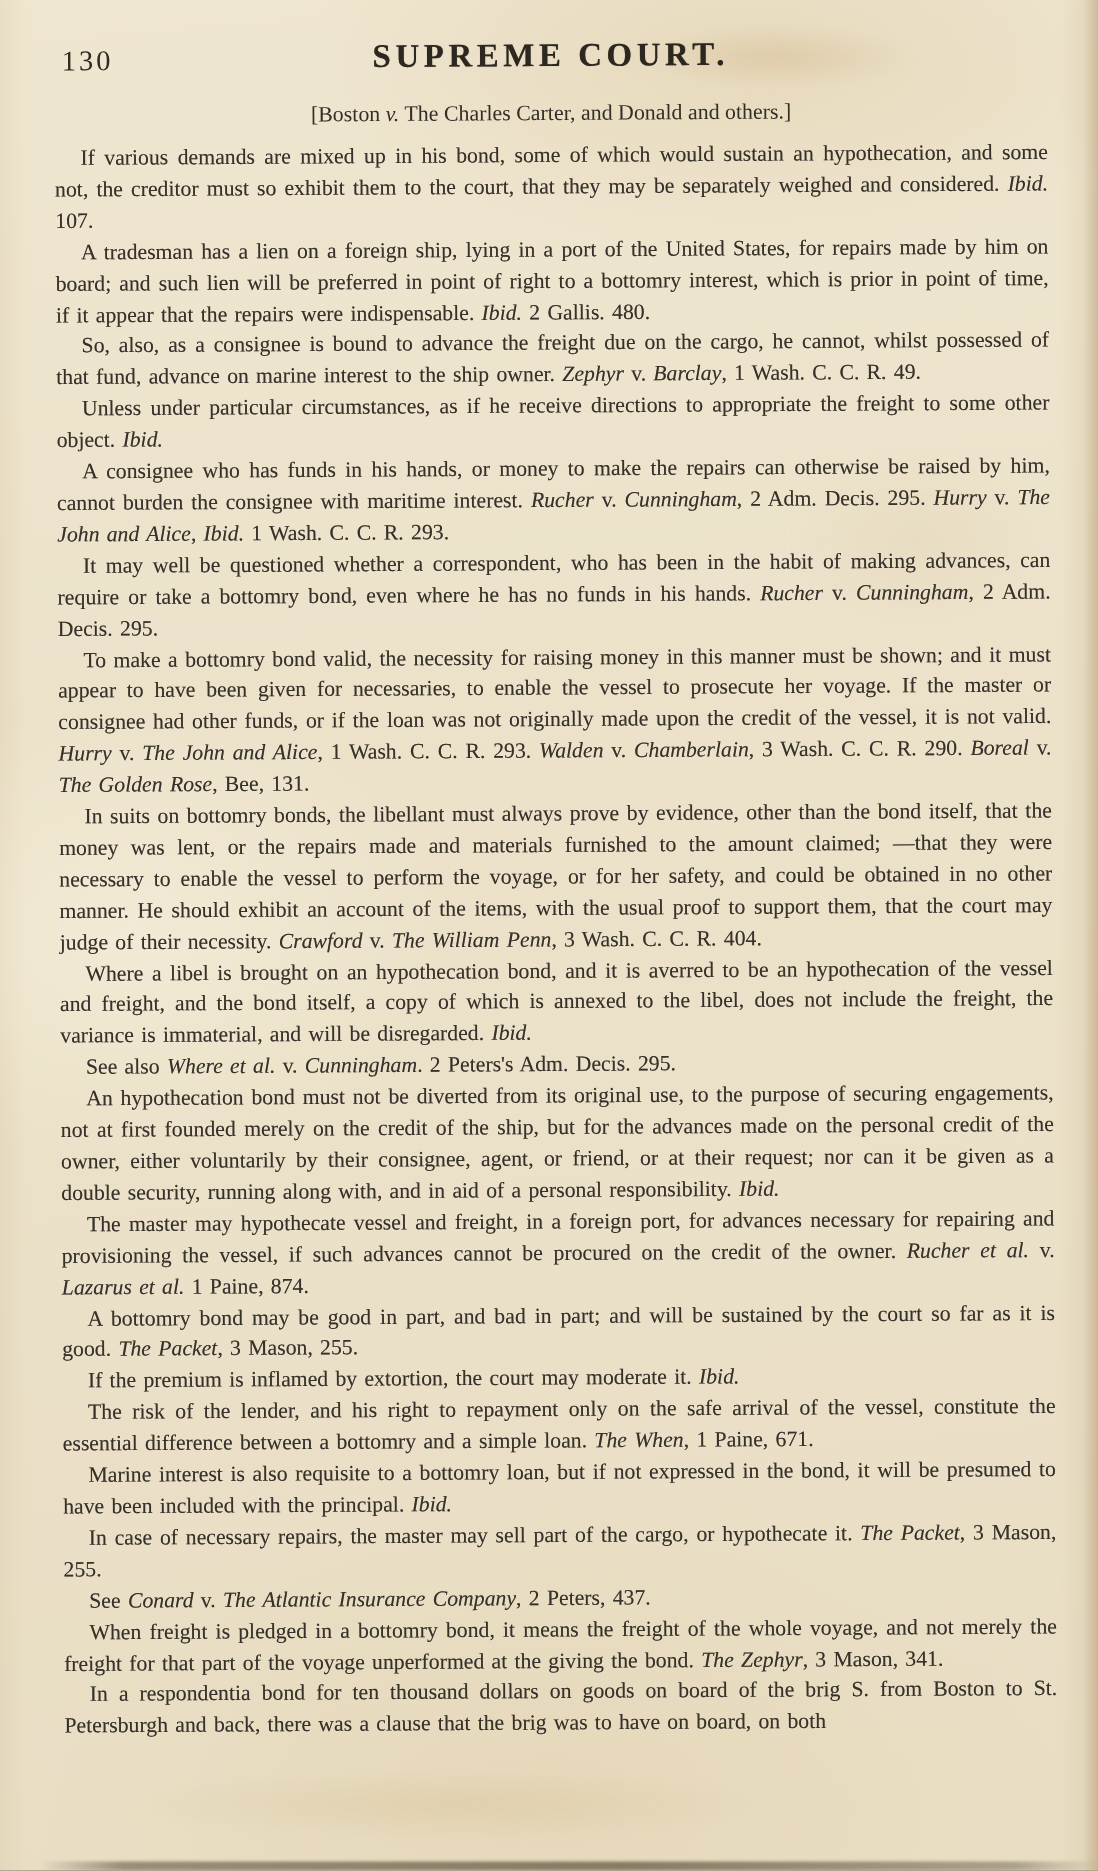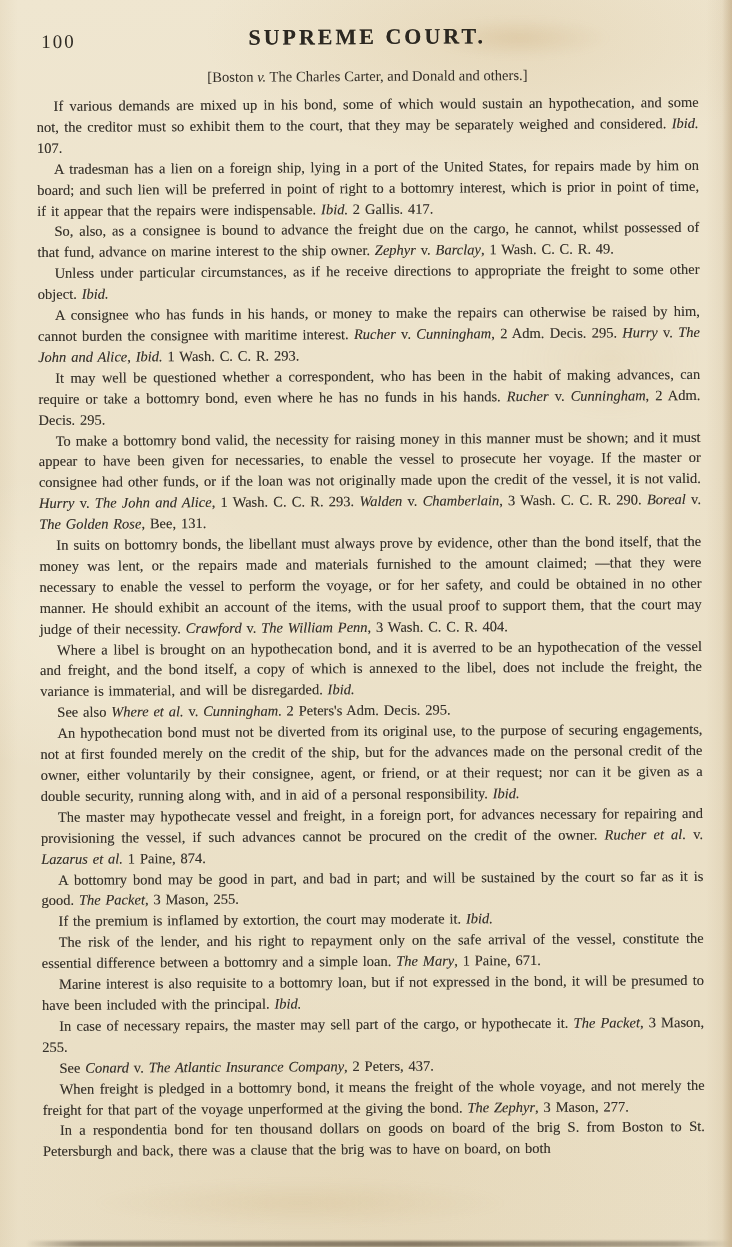--- a/index.html
+++ b/index.html
@@ -65,44 +65,44 @@
 </head>
 <body>
 
 <div class="page">
   <div class="smudge smudge-a"></div>
   <div class="smudge smudge-b"></div>
   <div class="smudge smudge-c"></div>
 
   <div class="content">
     <div class="header-row">
-      <span class="page-number">100</span>
+      <span class="page-number">130</span>
       <h1 class="running-header">SUPREME COURT.</h1>
     </div>
 
     <div class="case-caption"><span>[Boston </span><span class="it">v.</span><span> The Charles Carter, and Donald and others.]</span></div>
 
     <div class="body-text">
         <p><span>If various demands are mixed up in his bond, some of which would sustain an hypothecation, and some not, the creditor must so exhibit them to the court, that they may be separately weighed and considered. </span><span class="it">Ibid.</span><span> 107.</span></p>
-        <p><span>A tradesman has a lien on a foreign ship, lying in a port of the United States, for repairs made by him on board; and such lien will be preferred in point of right to a bottomry interest, which is prior in point of time, if it appear that the repairs were indispensable. </span><span class="it">Ibid.</span><span> 2 Gallis. 417.</span></p>
+        <p><span>A tradesman has a lien on a foreign ship, lying in a port of the United States, for repairs made by him on board; and such lien will be preferred in point of right to a bottomry interest, which is prior in point of time, if it appear that the repairs were indispensable. </span><span class="it">Ibid.</span><span> 2 Gallis. 480.</span></p>
         <p><span>So, also, as a consignee is bound to advance the freight due on the cargo, he cannot, whilst possessed of that fund, advance on marine interest to the ship owner. </span><span class="it">Zephyr</span><span> v. </span><span class="it">Barclay</span><span>, 1 Wash. C. C. R. 49.</span></p>
         <p><span>Unless under particular circumstances, as if he receive directions to appropriate the freight to some other object. </span><span class="it">Ibid.</span></p>
         <p><span>A consignee who has funds in his hands, or money to make the repairs can otherwise be raised by him, cannot burden the consignee with maritime interest. </span><span class="it">Rucher</span><span> v. </span><span class="it">Cunningham</span><span>, 2 Adm. Decis. 295. </span><span class="it">Hurry</span><span> v. </span><span class="it">The John and Alice</span><span>, </span><span class="it">Ibid.</span><span> 1 Wash. C. C. R. 293.</span></p>
         <p><span>It may well be questioned whether a correspondent, who has been in the habit of making advances, can require or take a bottomry bond, even where he has no funds in his hands. </span><span class="it">Rucher</span><span> v. </span><span class="it">Cunningham</span><span>, 2 Adm. Decis. 295.</span></p>
         <p><span>To make a bottomry bond valid, the necessity for raising money in this manner must be shown; and it must appear to have been given for necessaries, to enable the vessel to prosecute her voyage. If the master or consignee had other funds, or if the loan was not originally made upon the credit of the vessel, it is not valid. </span><span class="it">Hurry</span><span> v. </span><span class="it">The John and Alice</span><span>, 1 Wash. C. C. R. 293. </span><span class="it">Walden</span><span> v. </span><span class="it">Chamberlain</span><span>, 3 Wash. C. C. R. 290. </span><span class="it">Boreal</span><span> v. </span><span class="it">The Golden Rose</span><span>, Bee, 131.</span></p>
         <p><span>In suits on bottomry bonds, the libellant must always prove by evidence, other than the bond itself, that the money was lent, or the repairs made and materials furnished to the amount claimed; —that they were necessary to enable the vessel to perform the voyage, or for her safety, and could be obtained in no other manner.  He should exhibit an account of the items, with the usual proof to support them, that the court may judge of their necessity. </span><span class="it">Crawford</span><span> v. </span><span class="it">The William Penn</span><span>, 3 Wash. C. C. R. 404.</span></p>
         <p><span>Where a libel is brought on an hypothecation bond, and it is averred to be an hypothecation of the vessel and freight, and the bond itself, a copy of which is annexed to the libel, does not include the freight, the variance is immaterial, and will be disregarded. </span><span class="it">Ibid.</span></p>
         <p><span>See also </span><span class="it">Where et al.</span><span> v. </span><span class="it">Cunningham</span><span>.  2 Peters's Adm. Decis. 295.</span></p>
         <p><span>An hypothecation bond must not be diverted from its original use, to the purpose of securing engagements, not at first founded merely on the credit of the ship, but for the advances made on the personal credit of the owner, either voluntarily by their consignee, agent, or friend, or at their request; nor can it be given as a double security, running along with, and in aid of a personal responsibility. </span><span class="it">Ibid.</span></p>
         <p><span>The master may hypothecate vessel and freight, in a foreign port, for advances necessary for repairing and provisioning the vessel, if such advances cannot be procured on the credit of the owner. </span><span class="it">Rucher et al.</span><span> v. </span><span class="it">Lazarus et al.</span><span> 1 Paine, 874.</span></p>
         <p><span>A bottomry bond may be good in part, and bad in part; and will be sustained by the court so far as it is good. </span><span class="it">The Packet</span><span>, 3 Mason, 255.</span></p>
         <p><span>If the premium is inflamed by extortion, the court may moderate it. </span><span class="it">Ibid.</span></p>
-        <p><span>The risk of the lender, and his right to repayment only on the safe arrival of the vessel, constitute the essential difference between a bottomry and a simple loan. </span><span class="it">The Mary</span><span>, 1 Paine, 671.</span></p>
+        <p><span>The risk of the lender, and his right to repayment only on the safe arrival of the vessel, constitute the essential difference between a bottomry and a simple loan. </span><span class="it">The When</span><span>, 1 Paine, 671.</span></p>
         <p><span>Marine interest is also requisite to a bottomry loan, but if not expressed in the bond, it will be presumed to have been included with the principal. </span><span class="it">Ibid.</span></p>
         <p><span>In case of necessary repairs, the master may sell part of the cargo, or hypothecate it. </span><span class="it">The Packet</span><span>, 3 Mason, 255.</span></p>
         <p><span>See </span><span class="it">Conard</span><span> v. </span><span class="it">The Atlantic Insurance Company</span><span>, 2 Peters, 437.</span></p>
-        <p><span>When freight is pledged in a bottomry bond, it means the freight of the whole voyage, and not merely the freight for that part of the voyage unperformed at the giving the bond. </span><span class="it">The Zephyr</span><span>, 3 Mason, 277.</span></p>
+        <p><span>When freight is pledged in a bottomry bond, it means the freight of the whole voyage, and not merely the freight for that part of the voyage unperformed at the giving the bond. </span><span class="it">The Zephyr</span><span>, 3 Mason, 341.</span></p>
         <p><span>In a respondentia bond for ten thousand dollars on goods on board of the brig S. from Boston to St. Petersburgh and back, there was a clause that the brig was to have on board, on both</span></p>
       </div>
   </div>
 
   <div class="bottom-edge"></div>
 </div>
 
 </body></html>

